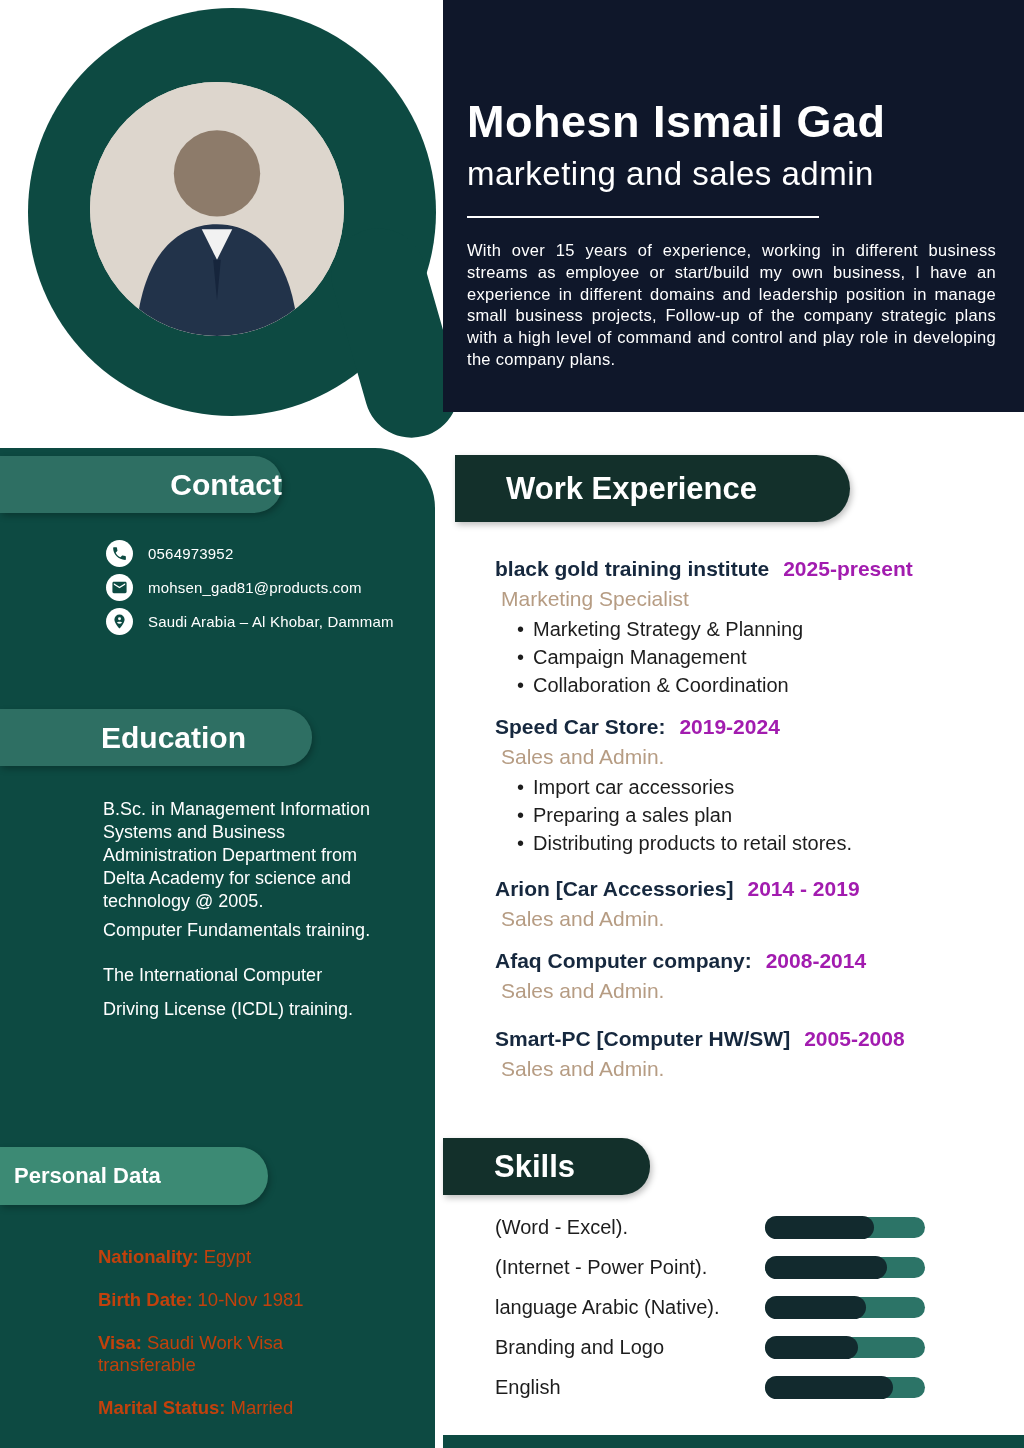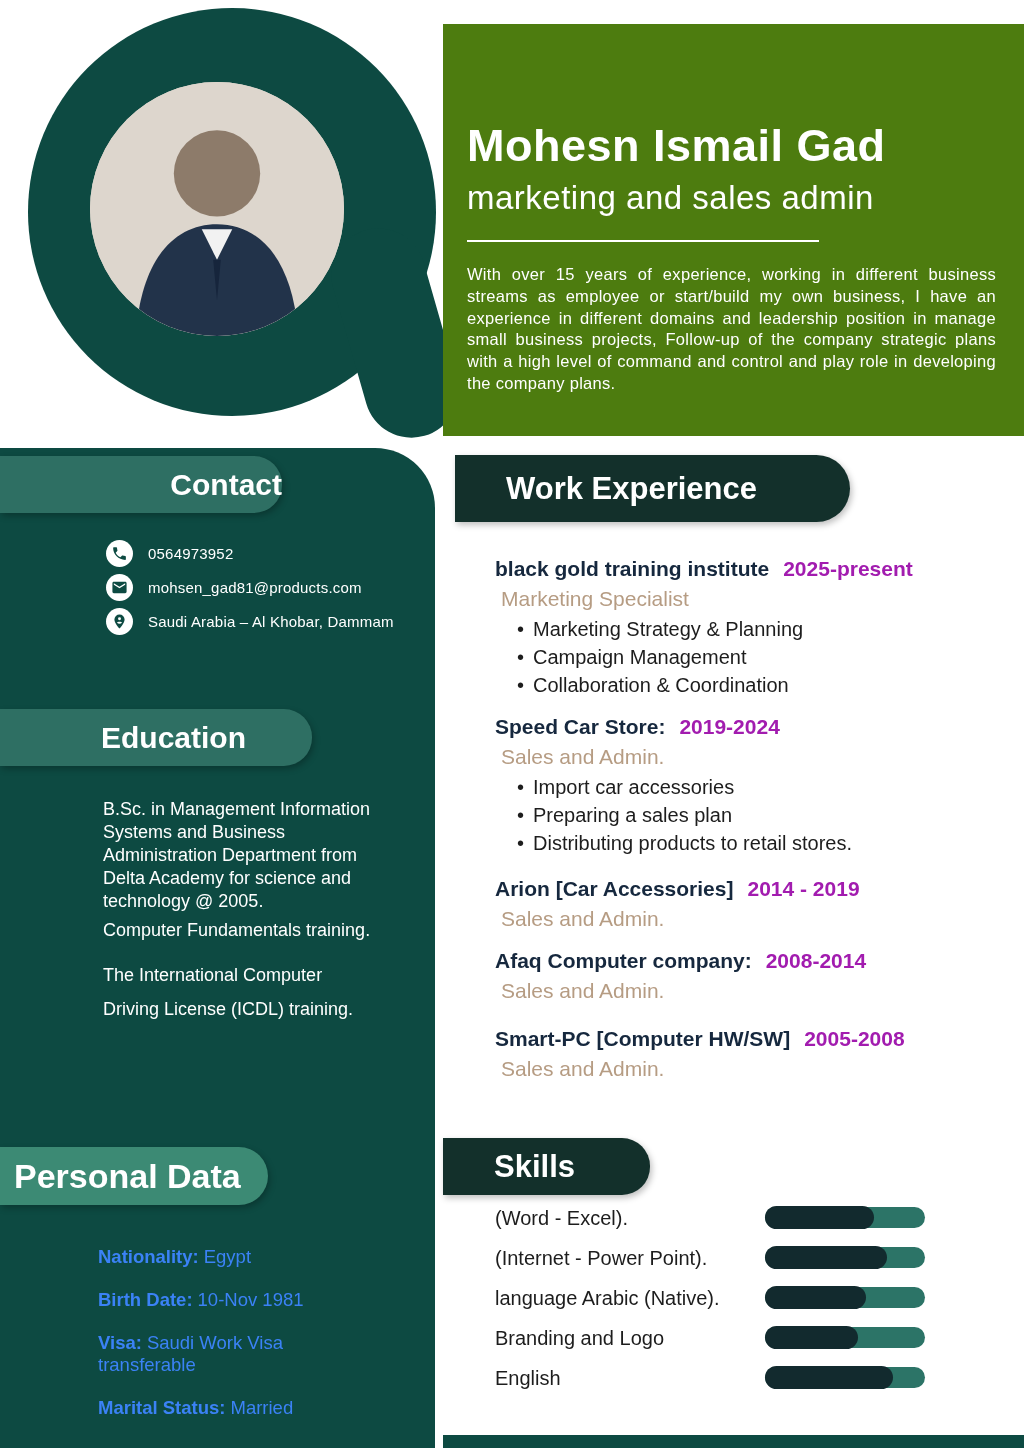--- a/index.html
+++ b/index.html
@@ -7,46 +7,46 @@
   body { font-family:"Liberation Sans","DejaVu Sans",sans-serif; }
   .page { position:relative; width:1024px; height:1448px; background:#ffffff; overflow:hidden; }
 
   
   .blob-circle { position:absolute; left:28px; top:8px; width:408px; height:408px; background:#0d4a42; border-radius:50%; }
   .blob-tail { position:absolute; left:348px; top:226px; width:94px; height:214px; background:#0d4a42; border-radius:47px; transform:rotate(-16deg); }
   .photo { position:absolute; left:90px; top:82px; width:254px; height:254px; border-radius:50%; background:#ddd6cd; overflow:hidden; }
   .photo svg { width:100%; height:100%; display:block; }
 
   
-  .header-block { position:absolute; left:443px; top:0; width:581px; height:412px; background:#4d7c0f; color:#ffffff; padding:96px 28px 12px 24px;margin-top:24px; }
+  .header-block { position:absolute; left:443px; top:0; width:581px; height:412px; background:#0f172a; color:#ffffff; padding:96px 28px 12px 24px; }
   .header-name { font-size:45px; font-weight:700; line-height:1.15; letter-spacing:0.5px; }
   .header-title { font-size:33px; font-weight:400; line-height:1.1; margin-top:8px; letter-spacing:0.5px; }
   .header-divider { width:352px; height:2px; background:#ffffff; margin-top:24px; }
   .header-summary { margin-top:22px; font-size:16.5px; line-height:1.32; text-align:justify; letter-spacing:0.3px; }
 
   
   .sidebar { position:absolute; left:0; top:448px; width:435px; height:1000px; background:#0d4a42; border-top-right-radius:60px; }
 
   .side-pill { position:absolute; left:0; display:flex; align-items:center; color:#ffffff; font-weight:700; box-shadow:2px 3px 6px rgba(0,0,0,0.25); }
   .pill-contact   { top:456px;  width:282px; height:57px; background:#2e6f63; border-radius:0 28px 28px 0; font-size:30px; padding-left:101px;justify-content:flex-end; }
   .pill-education { top:709px;  width:312px; height:57px; background:#2e6f63; border-radius:0 28px 28px 0; font-size:30px; padding-left:101px; }
-  .pill-personal  { top:1147px; width:268px; height:58px; background:#3c8a74; border-radius:0 29px 29px 0; font-size:34px; padding-left:14px; }
+  .pill-personal  { top:1147px; width:268px; height:58px; background:#3c8a74; border-radius:0 29px 29px 0; font-size:22px; padding-left:14px; }
 
   .contact-list { position:absolute; left:0; top:540px; width:435px; }
   .contact-row { display:flex; align-items:center; padding-left:106px; margin-bottom:7px; height:27px; }
   .contact-icon { width:27px; height:27px; border-radius:50%; background:#ffffff; display:flex; align-items:center; justify-content:center; flex:0 0 27px; }
   .contact-icon svg { width:17px; height:17px; display:block; }
   .contact-text { color:#ffffff; font-size:15px; margin-left:15px; letter-spacing:0.2px; white-space:nowrap; }
 
   .education-text { position:absolute; left:0; top:798px; width:435px; padding:0 62px 0 103px; color:#ffffff; font-size:18px; }
   .education-text .edu-p1 { line-height:1.28; }
   .education-text .edu-p2 { line-height:1.9; margin-bottom:12px; }
   .education-text .edu-p3 { line-height:1.85; }
 
-  .personal-list { position:absolute; left:0; top:1246px; width:376px; color:#3b82f6; font-size:18.5px; }
+  .personal-list { position:absolute; left:0; top:1246px; width:376px; color:#c2410c; font-size:18.5px; }
   .personal-row { padding-left:98px; margin-bottom:21px; }
   .personal-label { font-weight:700; }
   .personal-value { margin-left:5px; }
 
   
   .work-pill { position:absolute; left:443px; top:455px; width:395px; height:67px; background:#13302b; border-radius:0 34px 34px 0; display:flex; align-items:center; color:#ffffff; font-weight:700; font-size:31px; padding-left:51px; box-shadow:2px 3px 6px rgba(0,0,0,0.25);margin-left:12px; }
   .skills-pill { position:absolute; left:443px; top:1138px; width:207px; height:57px; background:#13302b; border-radius:0 28px 28px 0; display:flex; align-items:center; color:#ffffff; font-weight:700; font-size:31px; padding-left:51px; box-shadow:2px 3px 6px rgba(0,0,0,0.25); }
 
   .work-list { position:absolute; left:443px; top:545px; width:581px; }
   .job { padding-left:52px; }
@@ -56,21 +56,21 @@
   .job ul { list-style:none; margin-top:4px; }
   .job li { position:relative; padding-left:38px; font-size:20px; color:#1d1d1d; line-height:28px; }
   .job li::before { content:"\2022"; position:absolute; left:22px; color:#1d1d1d; }
   .job1 { margin-top:12px; }
   .job2 { margin-top:16px; }
   .job3 { margin-top:20px; }
   .job4 { margin-top:18px; }
   .job5 { margin-top:24px; }
 
   .skills-list { position:absolute; left:443px; top:1207px; width:581px; }
-  .skill-row { display:flex; height:40px; }
+  .skill-row { display:flex; align-items:center; height:40px; }
   .skill-label { flex:1; padding-left:52px; font-size:20px; color:#1d1d1d; }
   .skill-bar { position:relative; width:160px; height:21px; margin-right:99px; }
   .skill-track { position:absolute; inset:0; background:#2c7467; border-radius:11px; }
   .skill-fill { position:absolute; left:0; top:-1px; bottom:-1px; background:#122a2e; border-radius:12px; }
 
   .footer-bar { position:absolute; left:443px; right:0; bottom:0; height:13px; background:#0d4a42; }
 </style>
 </head>
 <body>
 

